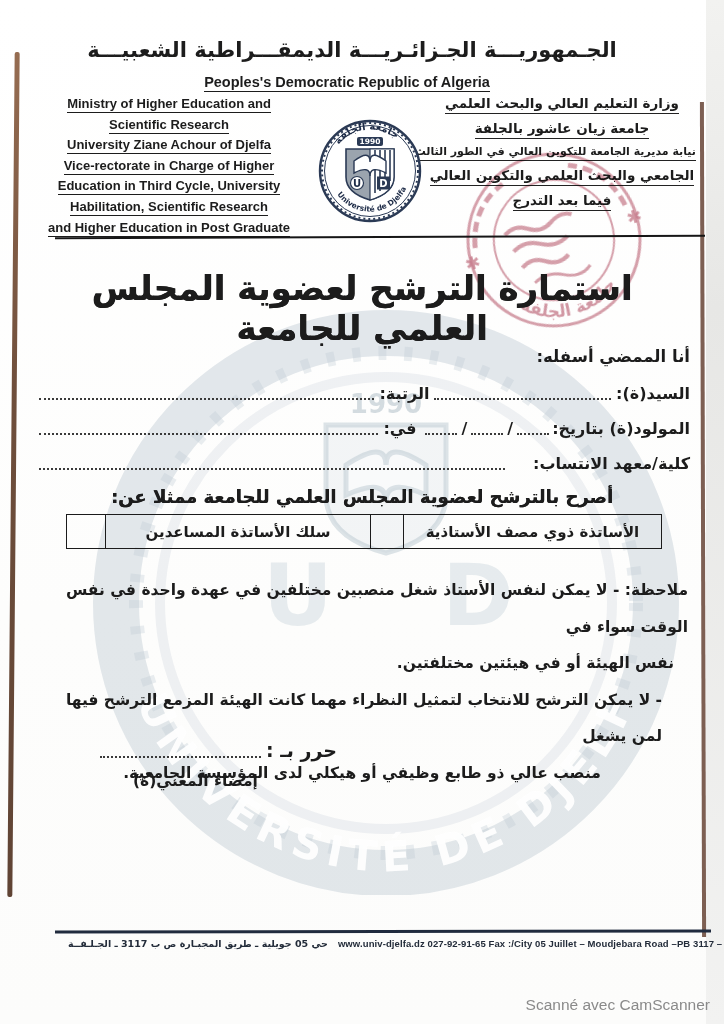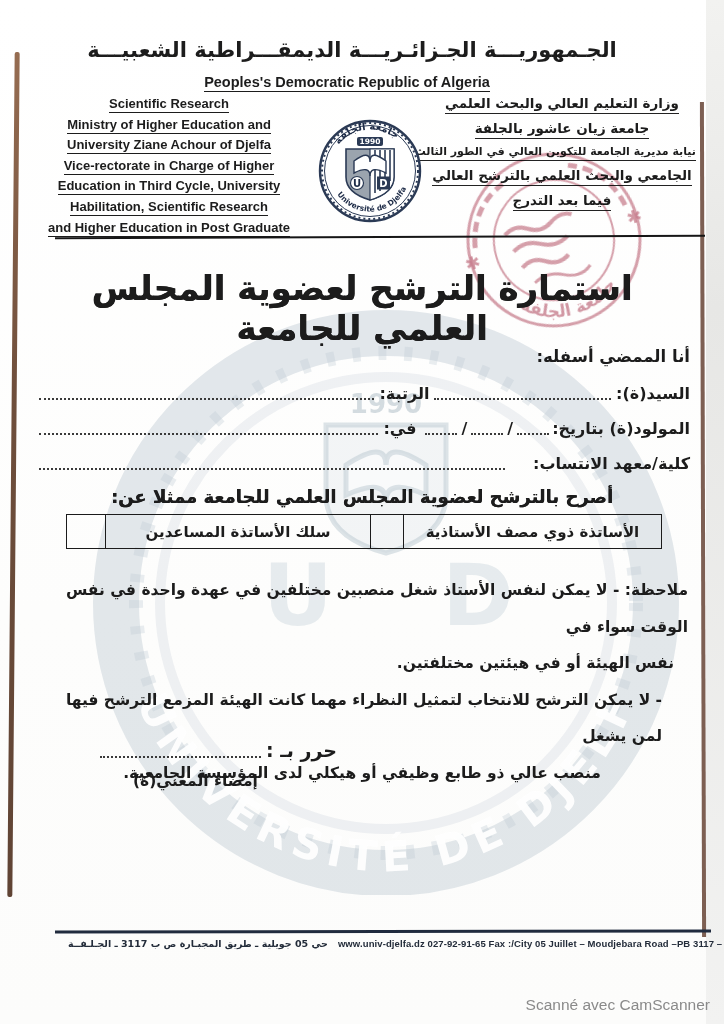--- a/index.html
+++ b/index.html
@@ -106,34 +106,34 @@
   </svg>
 
   <div class="edge-right-shade"></div>
   <div class="edge-left"></div>
   <div class="edge-right"></div>
 
   <div class="republic-ar" dir="rtl">الجـمهوريـــة الجـزائـريـــة الديمقـــراطية الشعبيـــة</div>
   <div class="republic-en"><span>Peoples's Democratic Republic of Algeria</span></div>
 
   <div class="en-block">
+    <div><span>Ministry of Higher Education and</span></div>
     <div><span>Scientific Research</span></div>
-    <div><span>Ministry of Higher Education and</span></div>
     <div><span>University Ziane Achour of Djelfa</span></div>
     <div><span>Vice-rectorate in Charge of Higher</span></div>
     <div><span>Education in Third Cycle, University</span></div>
     <div><span>Habilitation, Scientific Research</span></div>
     <div><span>and Higher Education in Post Graduate</span></div>
   </div>
 
   <div class="ar-block">
     <div class="l"><span>وزارة التعليم العالي والبحث العلمي</span></div>
     <div class="l"><span>جامعة زيان عاشور بالجلفة</span></div>
     <div class="l small"><span>نيابة مديرية الجامعة للتكوين العالي في الطور الثالث والتأهيل</span></div>
-    <div class="l"><span>الجامعي والبحث العلمي بالترشح العالي</span></div>
+    <div class="l"><span>الجامعي والبحث العلمي والتكوين العالي</span></div>
     <div class="l"><span>فيما بعد التدرج</span></div>
   </div>
 
   <svg class="logo" viewBox="-53 -54 106 108">
     <circle cx="0" cy="0" r="50" fill="#ffffff" stroke="#2b3a55" stroke-width="2.4"></circle>
     <circle cx="0" cy="0" r="45.5" fill="none" stroke="#2b3a55" stroke-width="1"></circle>
     <circle cx="0" cy="0" r="48" fill="none" stroke="#2b3a55" stroke-width="2" stroke-dasharray="2 3"></circle>
     <path id="logoTop" d="M -38 -14 A 40 40 0 0 1 38 -14" fill="none"></path>
     <text font-size="10" font-weight="bold" fill="#1d2b47">
       <textPath href="#logoTop" startOffset="14">جامعة الجلفة</textPath>

